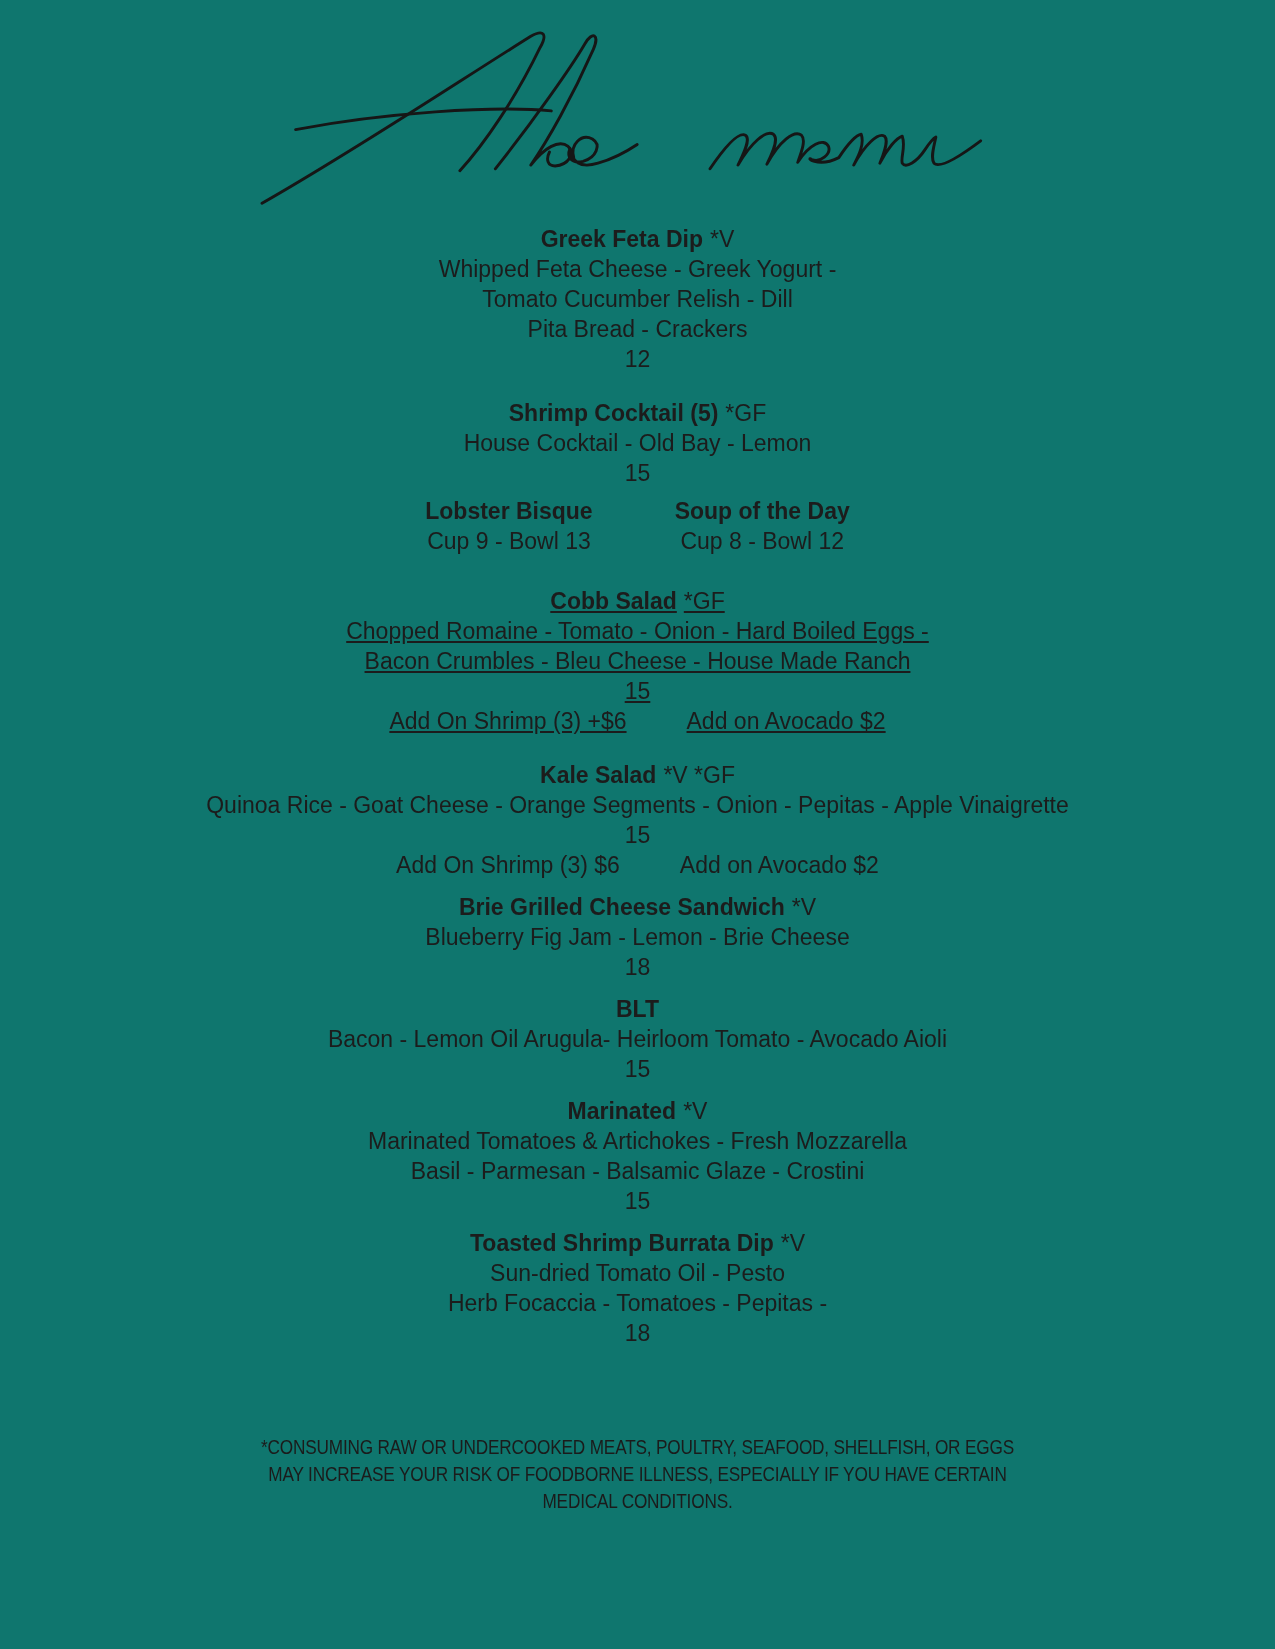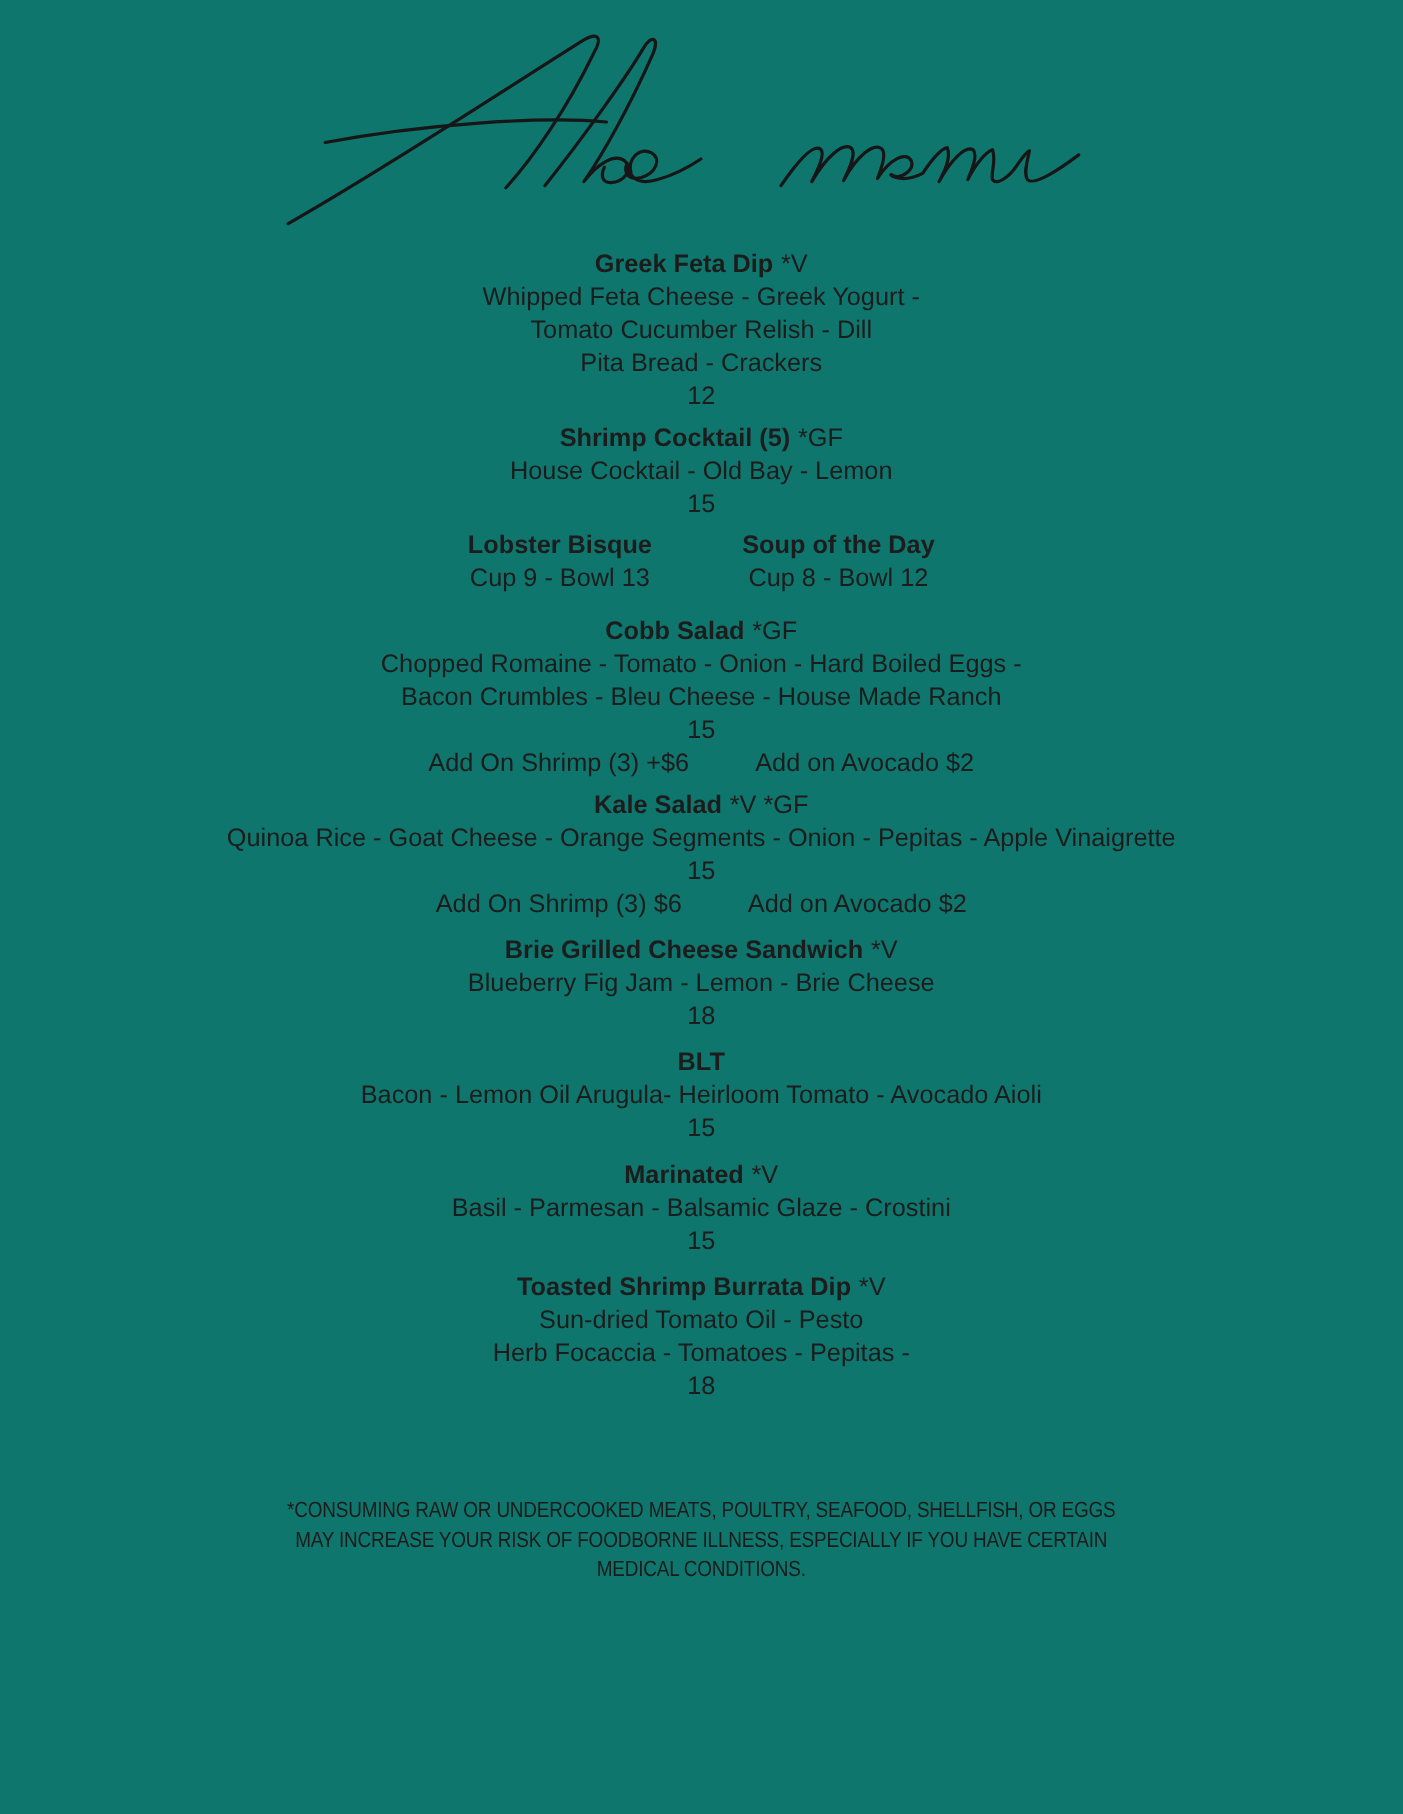--- a/index.html
+++ b/index.html
@@ -31,23 +31,23 @@
     stroke: #161616;
     stroke-width: 3.1;
     stroke-linecap: round;
     stroke-linejoin: round;
   }
   .menu {
     text-align: center;
     font-size: 23px;
     line-height: 30px;
   }
-  .item { margin-top: 8px; }
+  .item { margin-top: 24px; }
   .item.first { margin-top: 16px; }
-  .item.gap-md { margin-top: 18px; }
+  .item.gap-md { margin-top: 30px; text-decoration: underline; }
   .item.gap-lg { margin-top: 12px; }
   .item-head { font-weight: bold; }
   .item-tags {
     font-weight: normal;
     margin-left: 7px;
   }
   .item-tags:empty { margin-left: 0; }
   .desc-line, .item-price { font-weight: normal; }
   .addons {
     display: flex;
@@ -173,20 +173,21 @@
         <span>BLT</span><span class="item-tags"></span>
       </div>
       <div class="desc-line">Bacon - Lemon Oil Arugula- Heirloom Tomato - Avocado Aioli</div>
       <div class="item-price">15</div>
     </div>
 
     <div class="item gap-lg">
       <div class="item-head">
         <span>Marinated</span><span class="item-tags">*V</span>
       </div>
+      <div class="desc-line">Marinated Tomatoes &amp; Artichokes - Fresh Mozzarella</div>
       <div class="desc-line">Basil - Parmesan - Balsamic Glaze - Crostini</div>
       <div class="item-price">15</div>
     </div>
 
     <div class="item gap-lg">
       <div class="item-head">
         <span>Toasted Shrimp Burrata Dip</span><span class="item-tags">*V</span>
       </div>
       <div class="desc-line">Sun-dried Tomato Oil - Pesto</div>
       <div class="desc-line">Herb Focaccia - Tomatoes - Pepitas -</div>

